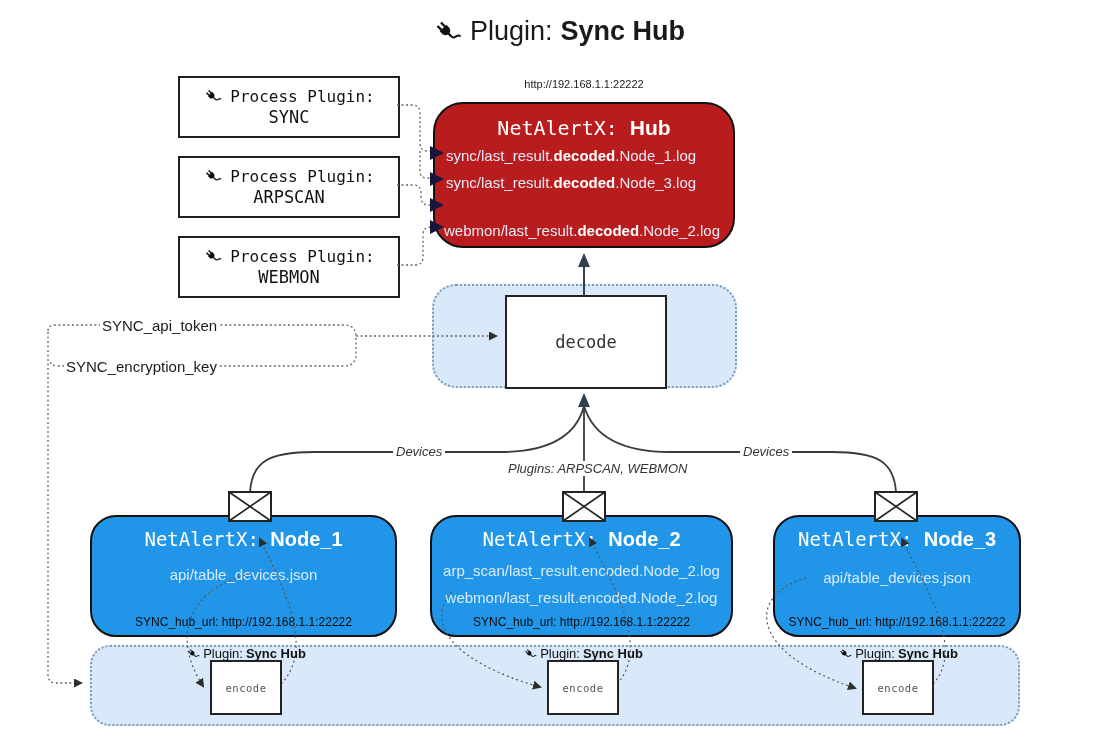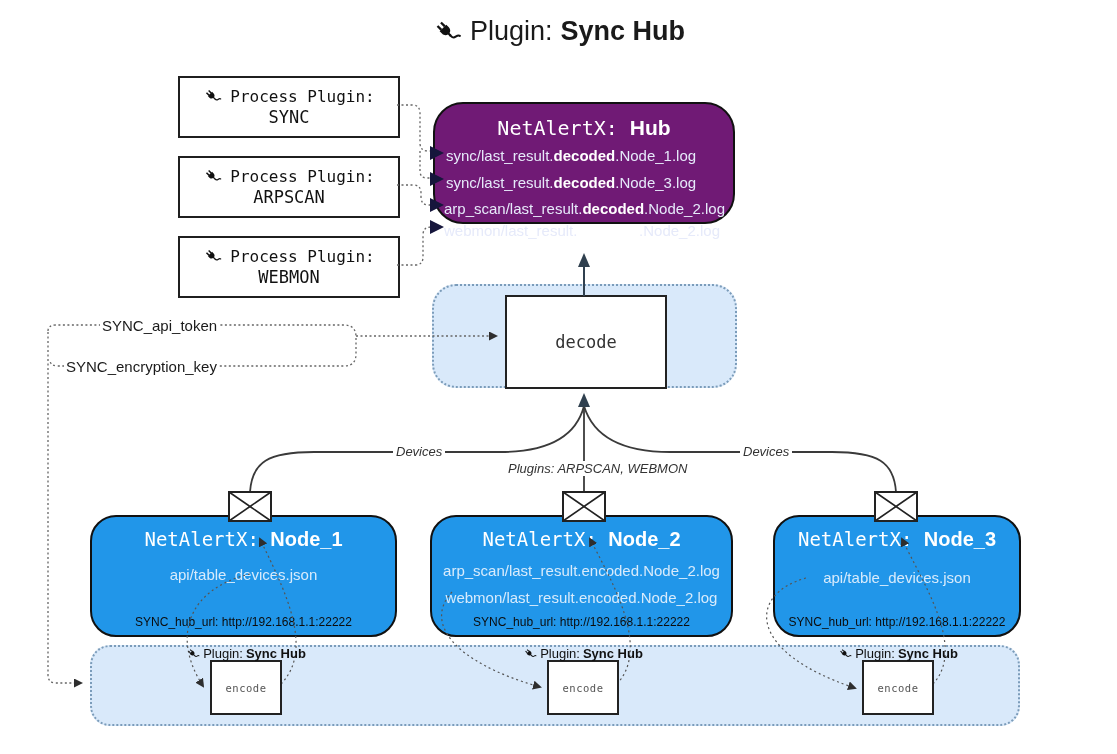--- a/index.html
+++ b/index.html
@@ -13,21 +13,21 @@
   .title .bold{font-weight:700;}
 
   
   .pbox{left:178px;width:218px;height:58px;background:#fff;border:2px solid #1f1f1f;
         display:flex;flex-direction:column;justify-content:center;align-items:center;
         font-family:"DejaVu Sans Mono","Liberation Mono",monospace;font-size:16px;color:#111;}
   .pbox .l1{display:flex;align-items:center;gap:8px;}
   .pbox .l2{font-size:17px;margin-top:1px;}
 
   
-  .hub{left:433px;top:102px;width:302px;height:122px;background:#701a75;border:2.5px solid #111;
+  .hub{left:433px;top:102px;width:302px;height:146px;background:#b91c1c;border:2.5px solid #111;
        border-radius:30px;box-sizing:border-box;}
   .hub-title{position:absolute;left:0;top:12px;width:100%;text-align:center;color:#fff;
        font-family:"DejaVu Sans Mono","Liberation Mono",monospace;font-size:20px;}
   .hub-title b{font-family:"Liberation Sans",sans-serif;font-size:21px;}
   .hub-entry{position:absolute;left:11px;height:22px;line-height:22px;white-space:nowrap;
        font-size:15px;color:#e6eafa;}
   .hub-entry b{color:#fff;}
   .hub-url{left:433px;top:78px;width:302px;text-align:center;font-size:11px;color:#222;}
 
   
@@ -109,25 +109,25 @@
   <div class="abs pbox" style="top:236px">
     <span class="l1">
       <svg width="19" height="19" viewBox="-3 -3 30 30">
           <use href="#plug"></use>
         </svg>
       <span>Process Plugin:</span>
     </span>
     <span class="l2">WEBMON</span>
   </div>
 
+  <div class="abs hub-url">http://192.168.1.1:22222</div>
   <div class="abs hub">
     <div class="hub-title"><span>NetAlertX: </span><b>Hub</b></div>
     <div class="hub-entry" style="top:41px"><span>sync/last_result.</span><b>decoded</b><span>.Node_1.log</span></div>
     <div class="hub-entry" style="top:68px"><span>sync/last_result.</span><b>decoded</b><span>.Node_3.log</span></div>
-    <div class="hub-entry" style="top:94px;left:9px"><span>arp_scan/last_result.</span><b>decoded</b><span>.Node_2.log</span></div>
     <div class="hub-entry" style="top:116px;left:9px"><span>webmon/last_result.</span><b>decoded</b><span>.Node_2.log</span></div>
   </div>
 
   <div class="abs band decode-band"></div>
   <div class="abs wbox decode-box">
       <span>decode</span>
     </div>
 
   <div class="abs node" style="left:90px;width:307px">
     <div class="node-title"><span>NetAlertX: </span><b>Node_1</b></div>

